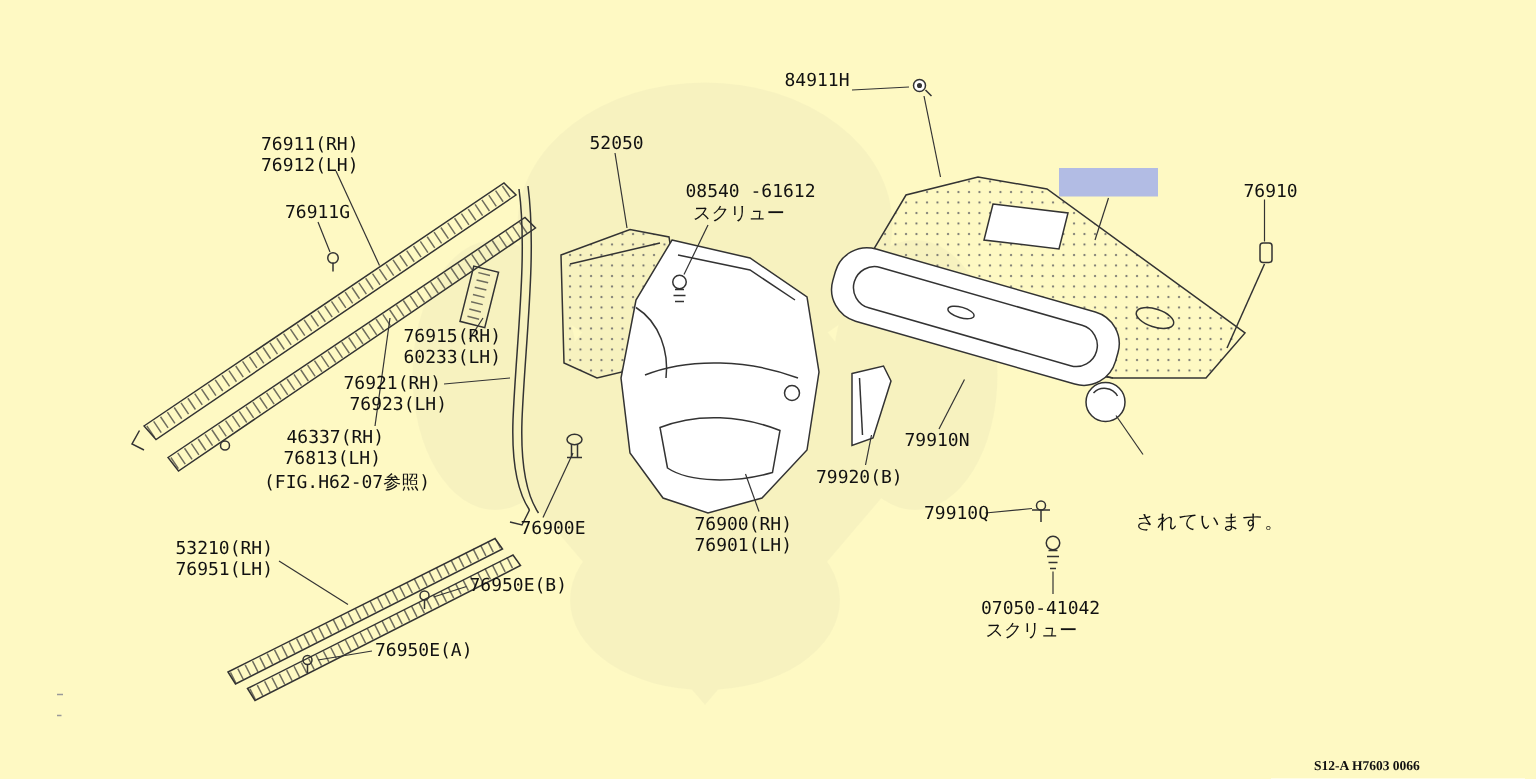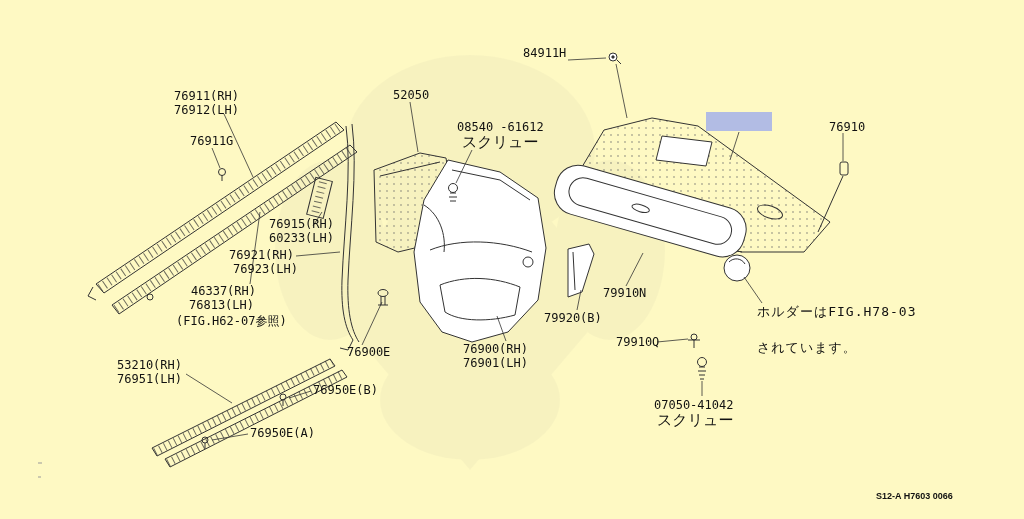--- a/index.html
+++ b/index.html
@@ -5,32 +5,32 @@
   html,body { margin:0; padding:0; background:#ffffff; }
   .canvas {
     position:relative; width:1024px; height:519px; background:#fef9c3;
     font-family:"DejaVu Sans Mono", monospace; overflow:hidden;padding-left:26px;
   }
   .art { position:absolute; left:0; top:0; }
   .lbl {
     position:absolute; font-size:12px; line-height:13px; color:#111;
     white-space:nowrap; font-family:"DejaVu Sans Mono", monospace;
   }
-  .lbl.small { font-size:15px; }
+  .lbl.small { font-size:12px; }
   .note-line {
     position:absolute; font-size:13px; color:#111; white-space:nowrap;
     font-family:"DejaVu Sans Mono", monospace; letter-spacing:1px;
   }
   .highlight {
     position:absolute; left:706px; top:112px; width:66px; height:19px;
     background:#b2bce4;
   }
   .footer-code {
-    position:absolute; left:876px; top:491px; font-size:9px; font-weight:bold;
-    color:#111; font-family:Liberation Sans, sans-serif; white-space:nowrap;
+    position:absolute; left:876px; top:505px; font-size:9px; font-weight:bold;
+    color:#111; font-family:Liberation Serif, serif; white-space:nowrap;
   }
 </style>
 </head>
 <body>
 
 <div class="canvas">
 
   <svg class="art" width="1024" height="519" viewBox="0 0 1024 519">
     <defs>
       <pattern id="dots" width="7" height="7" patternUnits="userSpaceOnUse">
@@ -177,18 +177,17 @@
   <div class="lbl" style="left:250px;top:427px">76950E(A)</div>
   <div class="lbl" style="left:463px;top:343px">76900(RH)</div>
   <div class="lbl" style="left:463px;top:357px">76901(LH)</div>
   <div class="lbl" style="left:544px;top:312px">79920(B)</div>
   <div class="lbl" style="left:603px;top:287px">79910N</div>
   <div class="lbl" style="left:616px;top:336px">79910Q</div>
   <div class="lbl" style="left:654px;top:399px">07050-41042</div>
   <div class="lbl small" style="left:657px;top:414px">スクリュー</div>
   <div class="lbl" style="left:829px;top:121px">76910</div>
 
-  <div class="note-line" style="left:757px;top:303px">ホルダーはFIG.H78-03</div>
   <div class="note-line" style="left:757px;top:339px">されています。</div>
 
   <div class="footer-code">S12-A H7603 0066</div>
 
 </div>
 
 </body></html>

